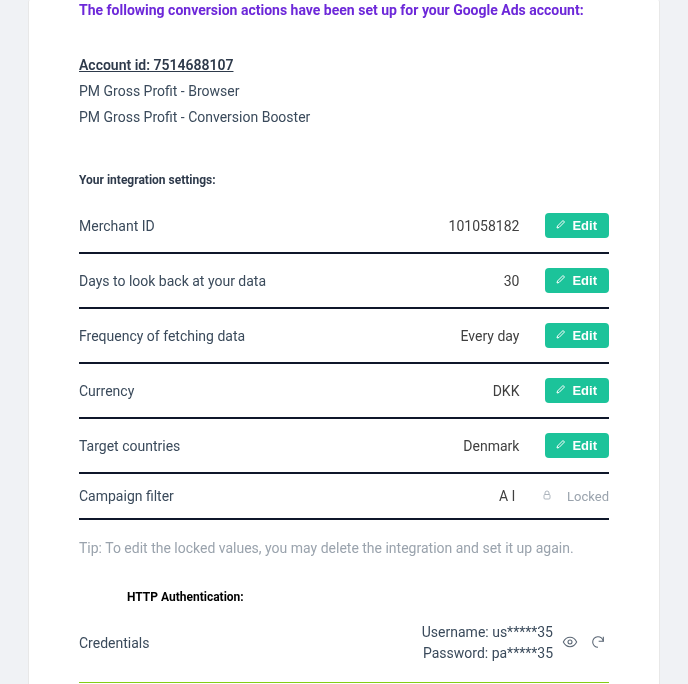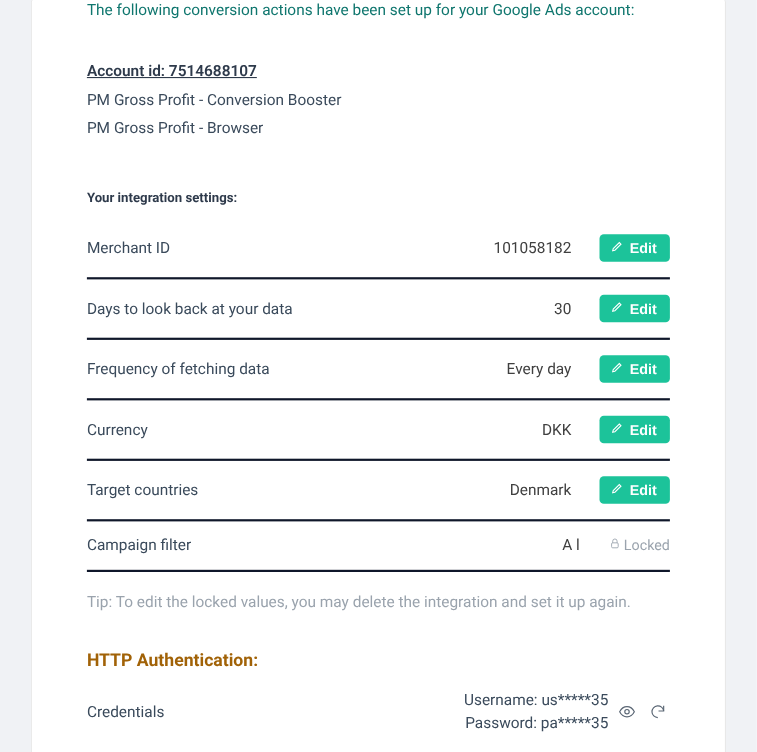--- a/index.html
+++ b/index.html
@@ -19,23 +19,24 @@
     .card {
       background: #ffffff;
       margin: 0 28px;
       padding: 0 50px 30px 50px;
       border-radius: 2px;
       border-left: 1px solid #e8e8e8;
       border-right: 1px solid #e8e8e8;
     }
     .intro-text {
       font-size: 14px;
-      color: #0f766e;
+      color: #6d28d9;
       padding-top: 0;
       line-height: 1.5;
+      font-weight: bold;
     }
     .account-id {
       font-weight: 600;
       color: #2e3a4b;
       margin-top: 36px;
       font-size: 14px;
       text-decoration: underline;
     }
     .conv-action {
       margin-top: 10px;
@@ -88,21 +89,21 @@
     .edit-btn svg {
       width: 12px;
       height: 12px;
       fill: none;
       stroke: #fff;
       stroke-width: 2;
     }
     .locked-badge {
       display: inline-flex;
       align-items: center;
-      gap: 2px;
+      gap: 14px;
       color: #9aa3ad;
       font-size: 13px;
     }
     .locked-badge svg {
       width: 12px;
       height: 12px;
       fill: none;
       stroke: #9aa3ad;
       stroke-width: 1.6;
     }
@@ -112,23 +113,24 @@
     }
     .tip-label {
       color: #9aa3ad;
       font-weight: 400;
     }
     .tip-text {
       color: #9aa3ad;
     }
     .http-auth-heading {
       font-weight: 700;
-      font-size: 16px;
-      color: #a16207;
+      font-size: 12px;
+      color: #000000;
       margin-top: 34px;
+      margin-left: 48px;
     }
     .credentials-row {
       display: flex;
       align-items: center;
       justify-content: space-between;
       padding: 18px 0;
       border-bottom: 1px solid #84cc16;
     }
     .credentials-label {
       color: #3a4a5b;
@@ -163,22 +165,22 @@
     }
   </style>
 </head>
 <body>
 
 <div class="card">
   <div class="intro-text">The following conversion actions have been set up for your Google Ads account:</div>
 
   <div class="account-id">Account id: 7514688107</div>
 
+  <div class="conv-action">PM Gross Profit - Browser</div>
   <div class="conv-action">PM Gross Profit - Conversion Booster</div>
-  <div class="conv-action">PM Gross Profit - Browser</div>
 
   <div class="section-heading">Your integration settings:</div>
 
   <div class="settings-list">
 
     <div class="setting-row">
       <div class="setting-label">Merchant ID</div>
       <div class="setting-value">101058182</div>
       <button class="edit-btn">
         <span>

